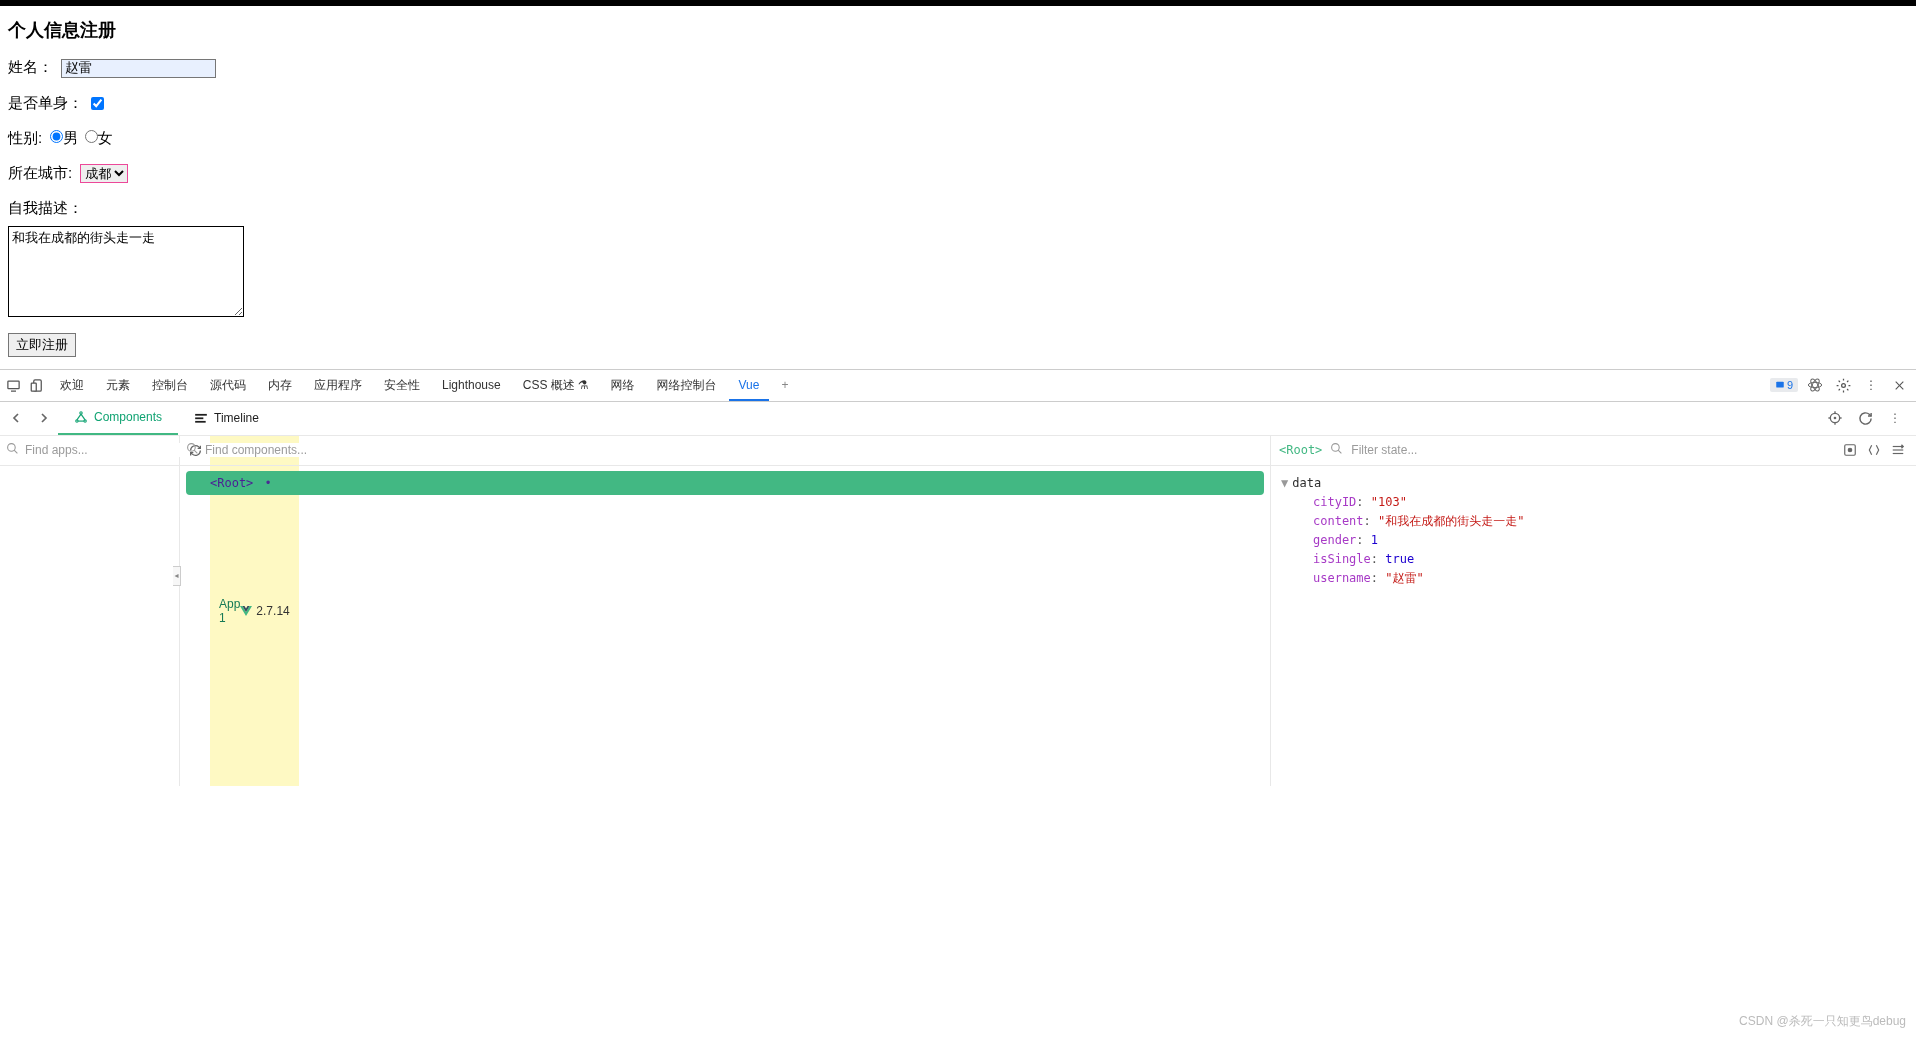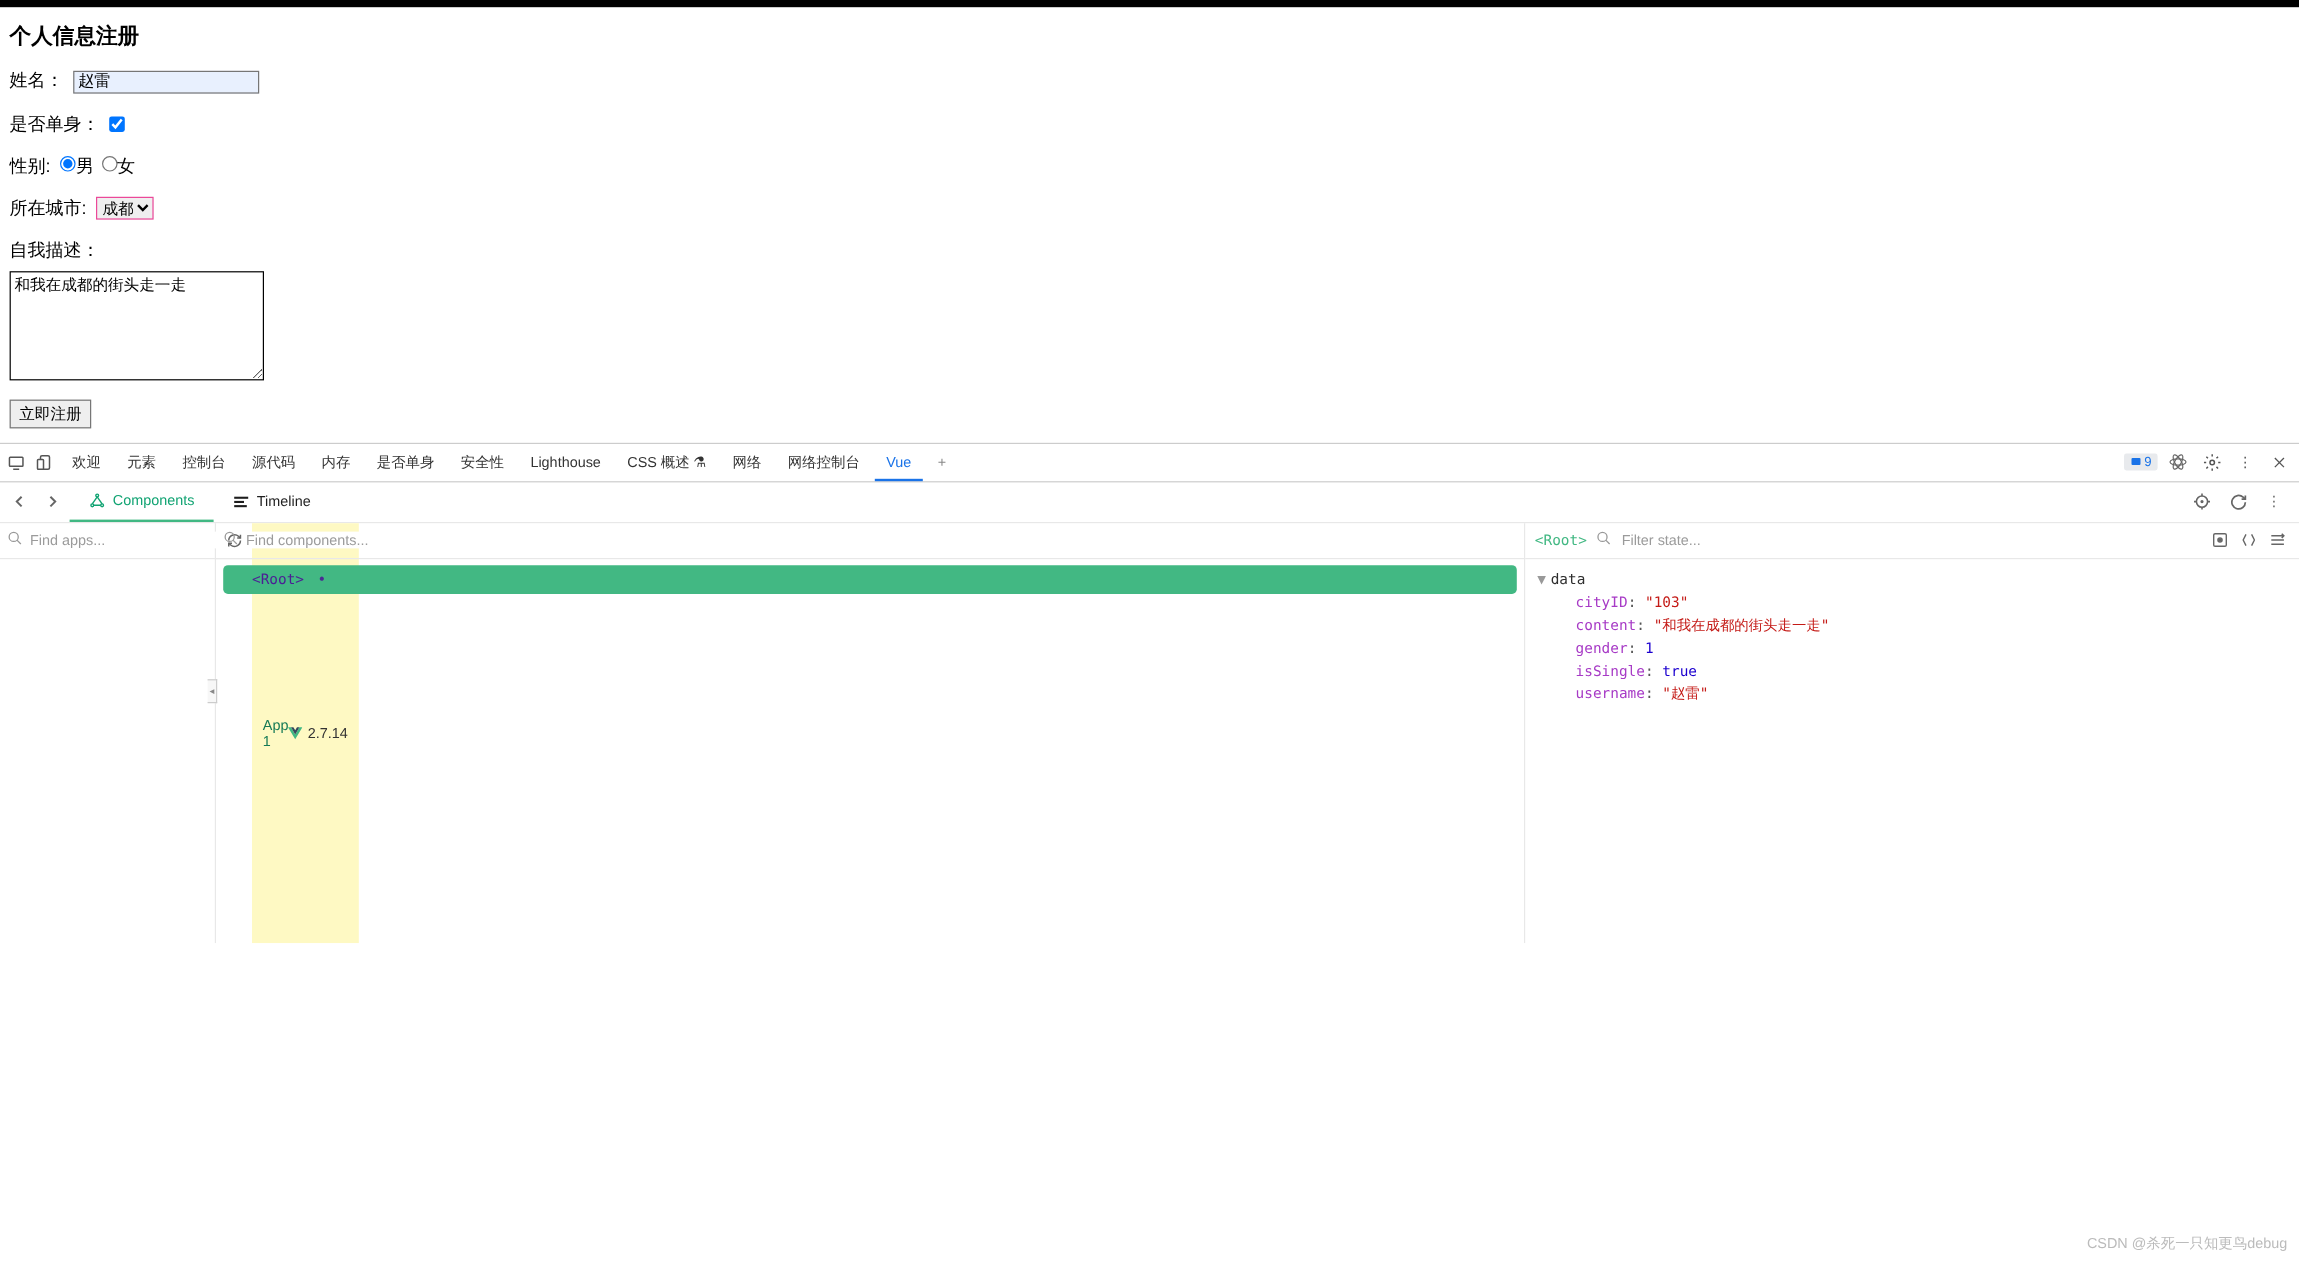--- a/index.html
+++ b/index.html
@@ -9,21 +9,21 @@
     
     .form-area { padding: 12px 8px; border-radius: 10px; }
     .form-title { font-weight: bold; font-size: 18px; margin-bottom: 16px; }
     .form-row { margin-bottom: 16px; font-size: 15px; }
     .form-row label.lbl { margin-right: 4px; }
     .name-input { width: 155px; padding: 1px 3px; border: 1px solid #767676; background: #e8f0fe; }
     .chk { vertical-align: middle; }
     .radio-group { display: inline; }
     .radio-wrap { margin-right: 2px; }
     .city-select { font-size: 13px; border: 1px solid #ec4899; background: #efefef; }
-    .desc-textarea { display: block; margin-top: 8px; width: 212px; height: 91px; border: 1px solid #000; padding: 2px 3px; font-family: inherit; font-size: 13px; resize: both; }
+    .desc-textarea { display: block; margin-top: 8px; width: 236px; height: 91px; border: 1px solid #000; padding: 2px 3px; font-family: inherit; font-size: 13px; resize: both; }
     .submit-btn { padding: 2px 7px; border: 1px solid #767676; background: #efefef; font-size: 13px; cursor: pointer; }
     
     .devtools { border-top: 1px solid #ccc; font-family: -apple-system, BlinkMacSystemFont, "Segoe UI", sans-serif; font-size: 12px; }
     
     .dt-tabs { display: flex; align-items: center; height: 32px; border-bottom: 1px solid #ccc; padding: 0 2px; }
     .dt-tabs-left { display: flex; align-items: center; flex: 1; gap: 2px; }
     .dt-ico { width: 22px; height: 22px; display: flex; align-items: center; justify-content: center; color: #555; cursor: pointer; }
     .dt-tab { padding: 0 10px; height: 32px; line-height: 32px; color: #333; cursor: pointer; white-space: nowrap; }
     .dt-tab.active { color: #1a73e8; border-bottom: 2px solid #1a73e8; font-weight: 500; }
     .dt-css-icon { margin-left: 3px; }
@@ -67,21 +67,21 @@
     
     .data-tree { padding: 8px 10px; font-family: Menlo, Consolas, monospace; font-size: 12px; line-height: 19px; }
     .tree-key-head { color: #2e2e2e; margin-top: 28px; }
     .tri { color: #999; margin-right: 4px; display: inline-block; }
     .prop-line { padding-left: 32px; }
     .prop-key { color: #a73ac6; }
     .prop-sep { color: #555; }
     .val-str { color: #c41a16; }
     .val-num { color: #1c00cf; }
     
-    .watermark { position: fixed; bottom: 6px; right: 10px; color: #bbb; font-size: 12px; }
+    .watermark { position: fixed; bottom: 21px; right: 10px; color: #bbb; font-size: 12px; }
   </style>
 </head>
 <body>
 
 <div class="top-bar"></div>
 
 <div class="form-area">
   <h3 class="form-title">个人信息注册</h3>
   
   <div class="form-row">
@@ -131,21 +131,21 @@
         <svg width="15" height="15" viewBox="0 0 24 24" fill="none" stroke="currentColor" stroke-width="2">
             <rect x="6" y="3" width="12" height="18" rx="2"></rect>
             <rect x="2" y="8" width="8" height="13" rx="1" fill="#fff"></rect>
           </svg>
       </span>
       <span class="dt-tab">欢迎</span>
       <span class="dt-tab">元素</span>
       <span class="dt-tab">控制台</span>
       <span class="dt-tab">源代码</span>
       <span class="dt-tab">内存</span>
-      <span class="dt-tab">是否单身</span>
+      <span class="dt-tab">应用程序</span>
       <span class="dt-tab">安全性</span>
       <span class="dt-tab">Lighthouse</span>
       <span class="dt-tab"><span>CSS 概述</span><span class="dt-css-icon">⚗</span></span>
       <span class="dt-tab">网络</span>
       <span class="dt-tab">网络控制台</span>
       <span class="dt-tab active">Vue</span>
       <span class="dt-tab plus-tab">+</span>
     </div>
     <div class="dt-tabs-right">
       <span class="issues-badge">

